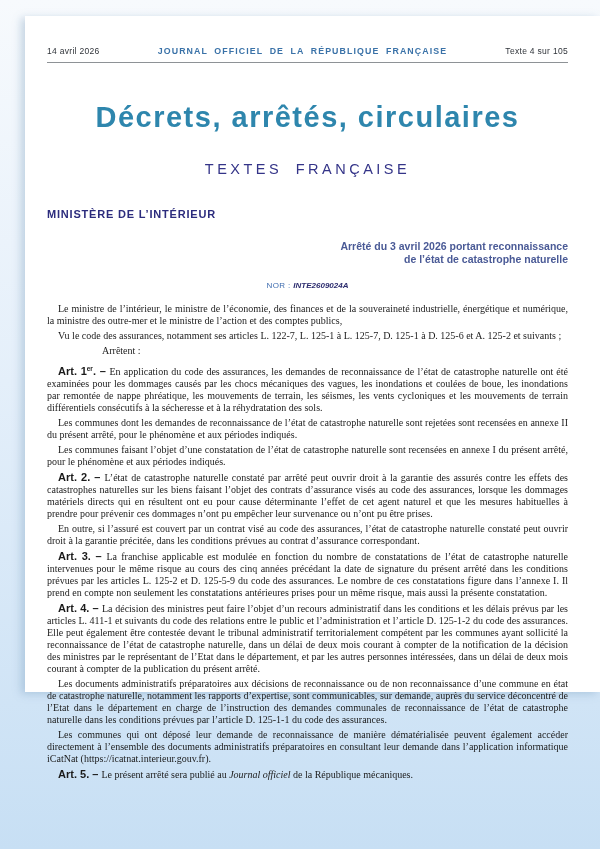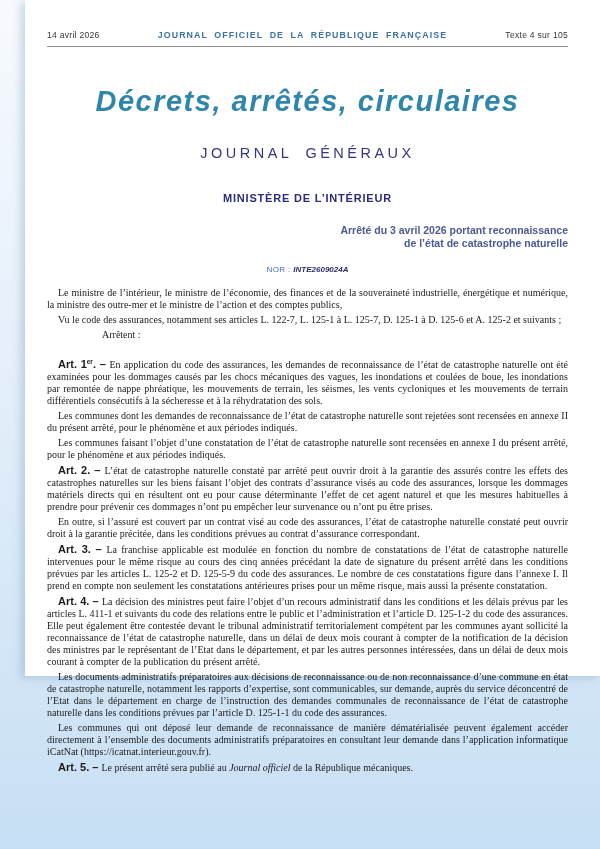--- a/index.html
+++ b/index.html
@@ -2,21 +2,21 @@
 <html lang="fr"><head>
 <meta charset="utf-8">
 <style>
   html, body { margin:0; padding:0; }
   body {
     width:600px; height:849px; overflow:hidden; position:relative;
     background: linear-gradient(180deg, #f7fafd 0%, #e4effa 45%, #c7dff4 100%);
     font-family: "Liberation Sans", sans-serif;
   }
   .page {
-    position:absolute; left:25px; top:0; width:575px; height:676px;
+    position:absolute; left:25px; top:16px; width:575px; height:676px;
     background:#ffffff;
     box-shadow:-4px 2px 8px rgba(110,145,180,0.35);
   }
   .inner { padding:30px 32px 0 22px; }
 
   
   .runhead {
     display:flex; align-items:baseline; justify-content:space-between;
     font-size:8.5px; color:#30343a; letter-spacing:0.3px;
   }
@@ -26,29 +26,28 @@
   }
   .rule {
     border:none; border-top:1.6px solid #8e9296; margin:6px 0 0 0;
   }
 
   
   .main-title {
     text-align:center; margin-top:38px;
     font-size:29px; font-weight:bold; letter-spacing:1.5px;
     color:#2e86ad;
-    font-style:italic;
   }
   .section-title {
     text-align:center; margin-top:27px;
     font-size:14.5px; letter-spacing:3.5px; word-spacing:6px;
     color:#343488;
   }
   .ministry {
-    text-align:center; margin-top:31px;
+    margin-top:31px;
     font-size:11px; font-weight:bold; letter-spacing:0.8px;
     color:#2c2c7d;
   }
   .decree-title {
     text-align:right; margin-top:20px;
     font-size:10.5px; font-weight:bold; line-height:12.5px;
     color:#4a5a96;
   }
   .nor-line {
     text-align:center; margin-top:16px; font-size:8px;
@@ -58,41 +57,41 @@
 
   
   .doc-body {
     margin-top:13px;
     font-family:"Liberation Serif", serif;
     font-size:10px; line-height:12px; color:#1b1b1b;
     text-align:justify;
   }
   .doc-body p { margin:0 0 0 0; padding:0; text-indent:11px; }
   .doc-body p + p { margin-top:3px; }
-  p.enacting { text-indent:55px; margin-top:4px; margin-bottom:15px; }
+  p.enacting { text-indent:55px; margin-top:4px; margin-bottom:6px; }
   p.art { margin-top:5px; }
   .art-label { font-weight:bold; font-family:"Liberation Sans", sans-serif; font-size:11px; }
   sup.art-sup { font-weight:bold; font-family:"Liberation Sans", sans-serif; font-size:6.5px; }
   .ital { font-style:italic;margin-top:43px; }
 </style>
 </head>
 <body>
 
 <div class="page">
   <div class="inner">
 
     <div class="runhead">
       <span>14 avril 2026</span>
       <span class="jo-title">JOURNAL OFFICIEL DE LA RÉPUBLIQUE FRANÇAISE</span>
       <span>Texte 4 sur 105</span>
     </div>
     <hr class="rule">
 
     <div class="main-title">Décrets, arrêtés, circulaires</div>
-    <div class="section-title">JOURNAL GÉNÉRAUX</div>
+    <div class="section-title">TEXTES FRANÇAISE</div>
     <div class="ministry">MINISTÈRE DE L’INTÉRIEUR</div>
 
     <div class="decree-title">
       <div>Arrêté du 3 avril 2026 portant reconnaissance</div>
       <div>de l’état de catastrophe naturelle</div>
     </div>
 
     <div class="nor-line">
       <span class="nor-label">NOR : </span><span class="nor-code">INTE2609024A</span>
     </div>

